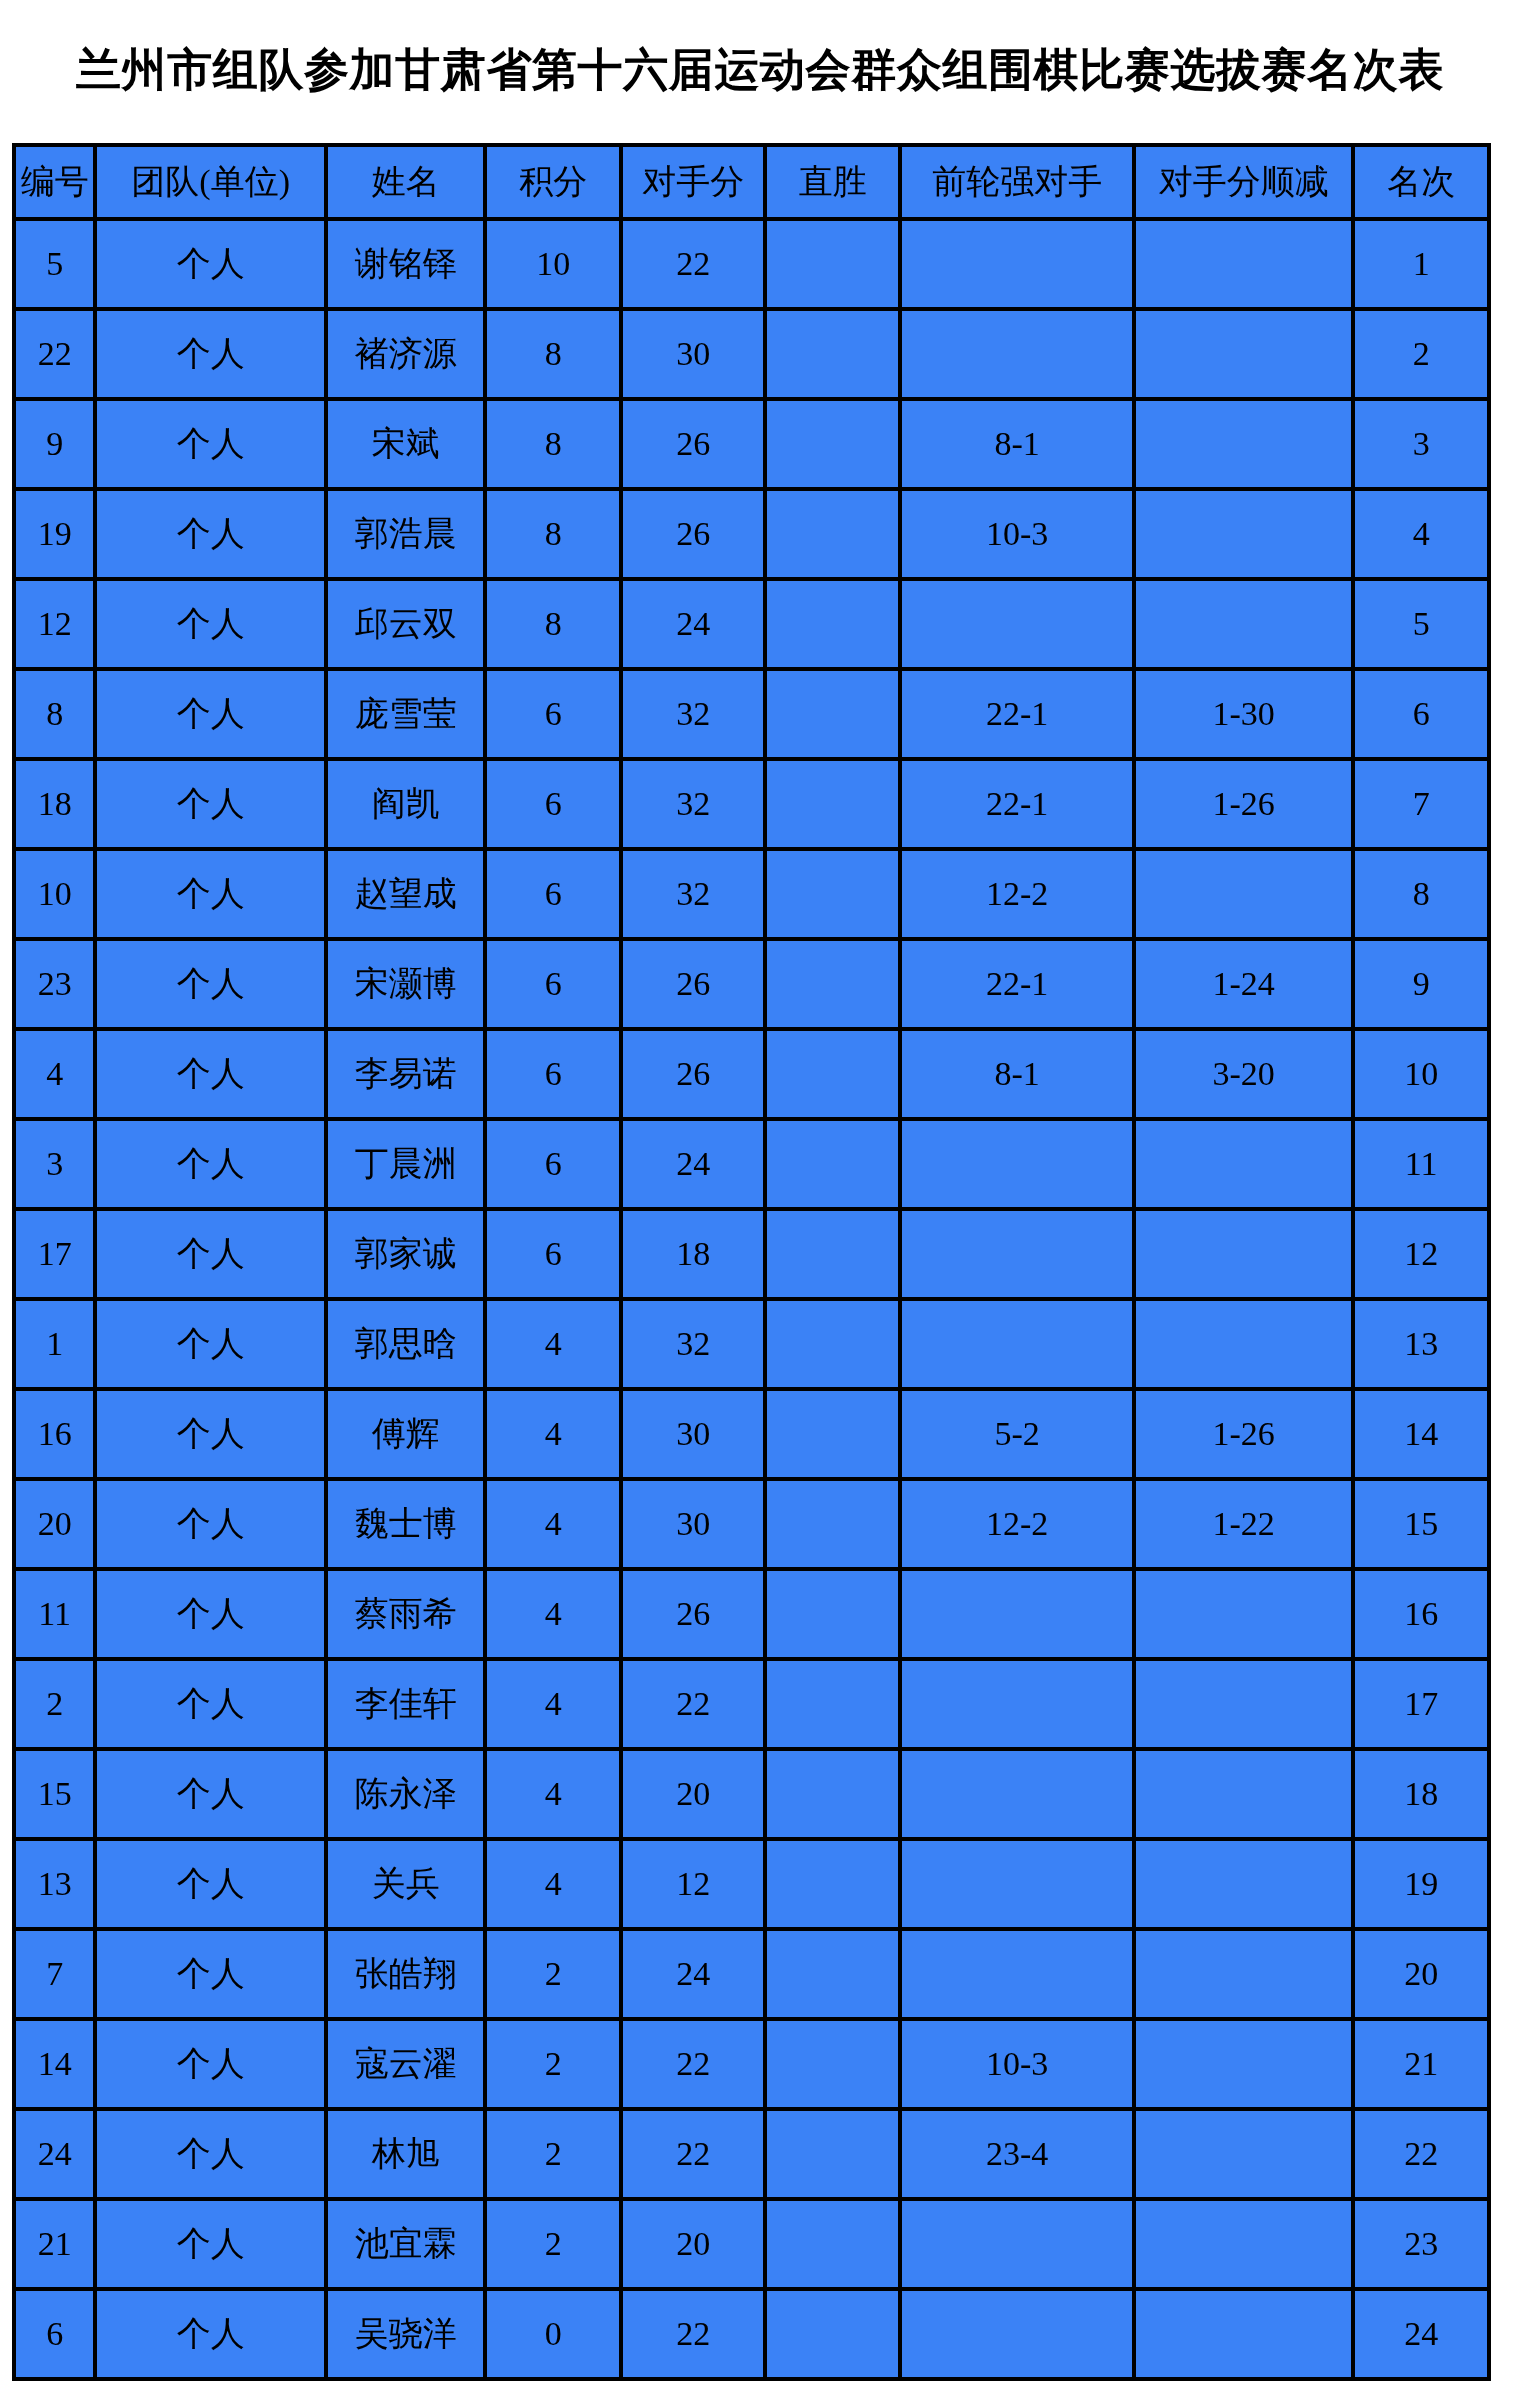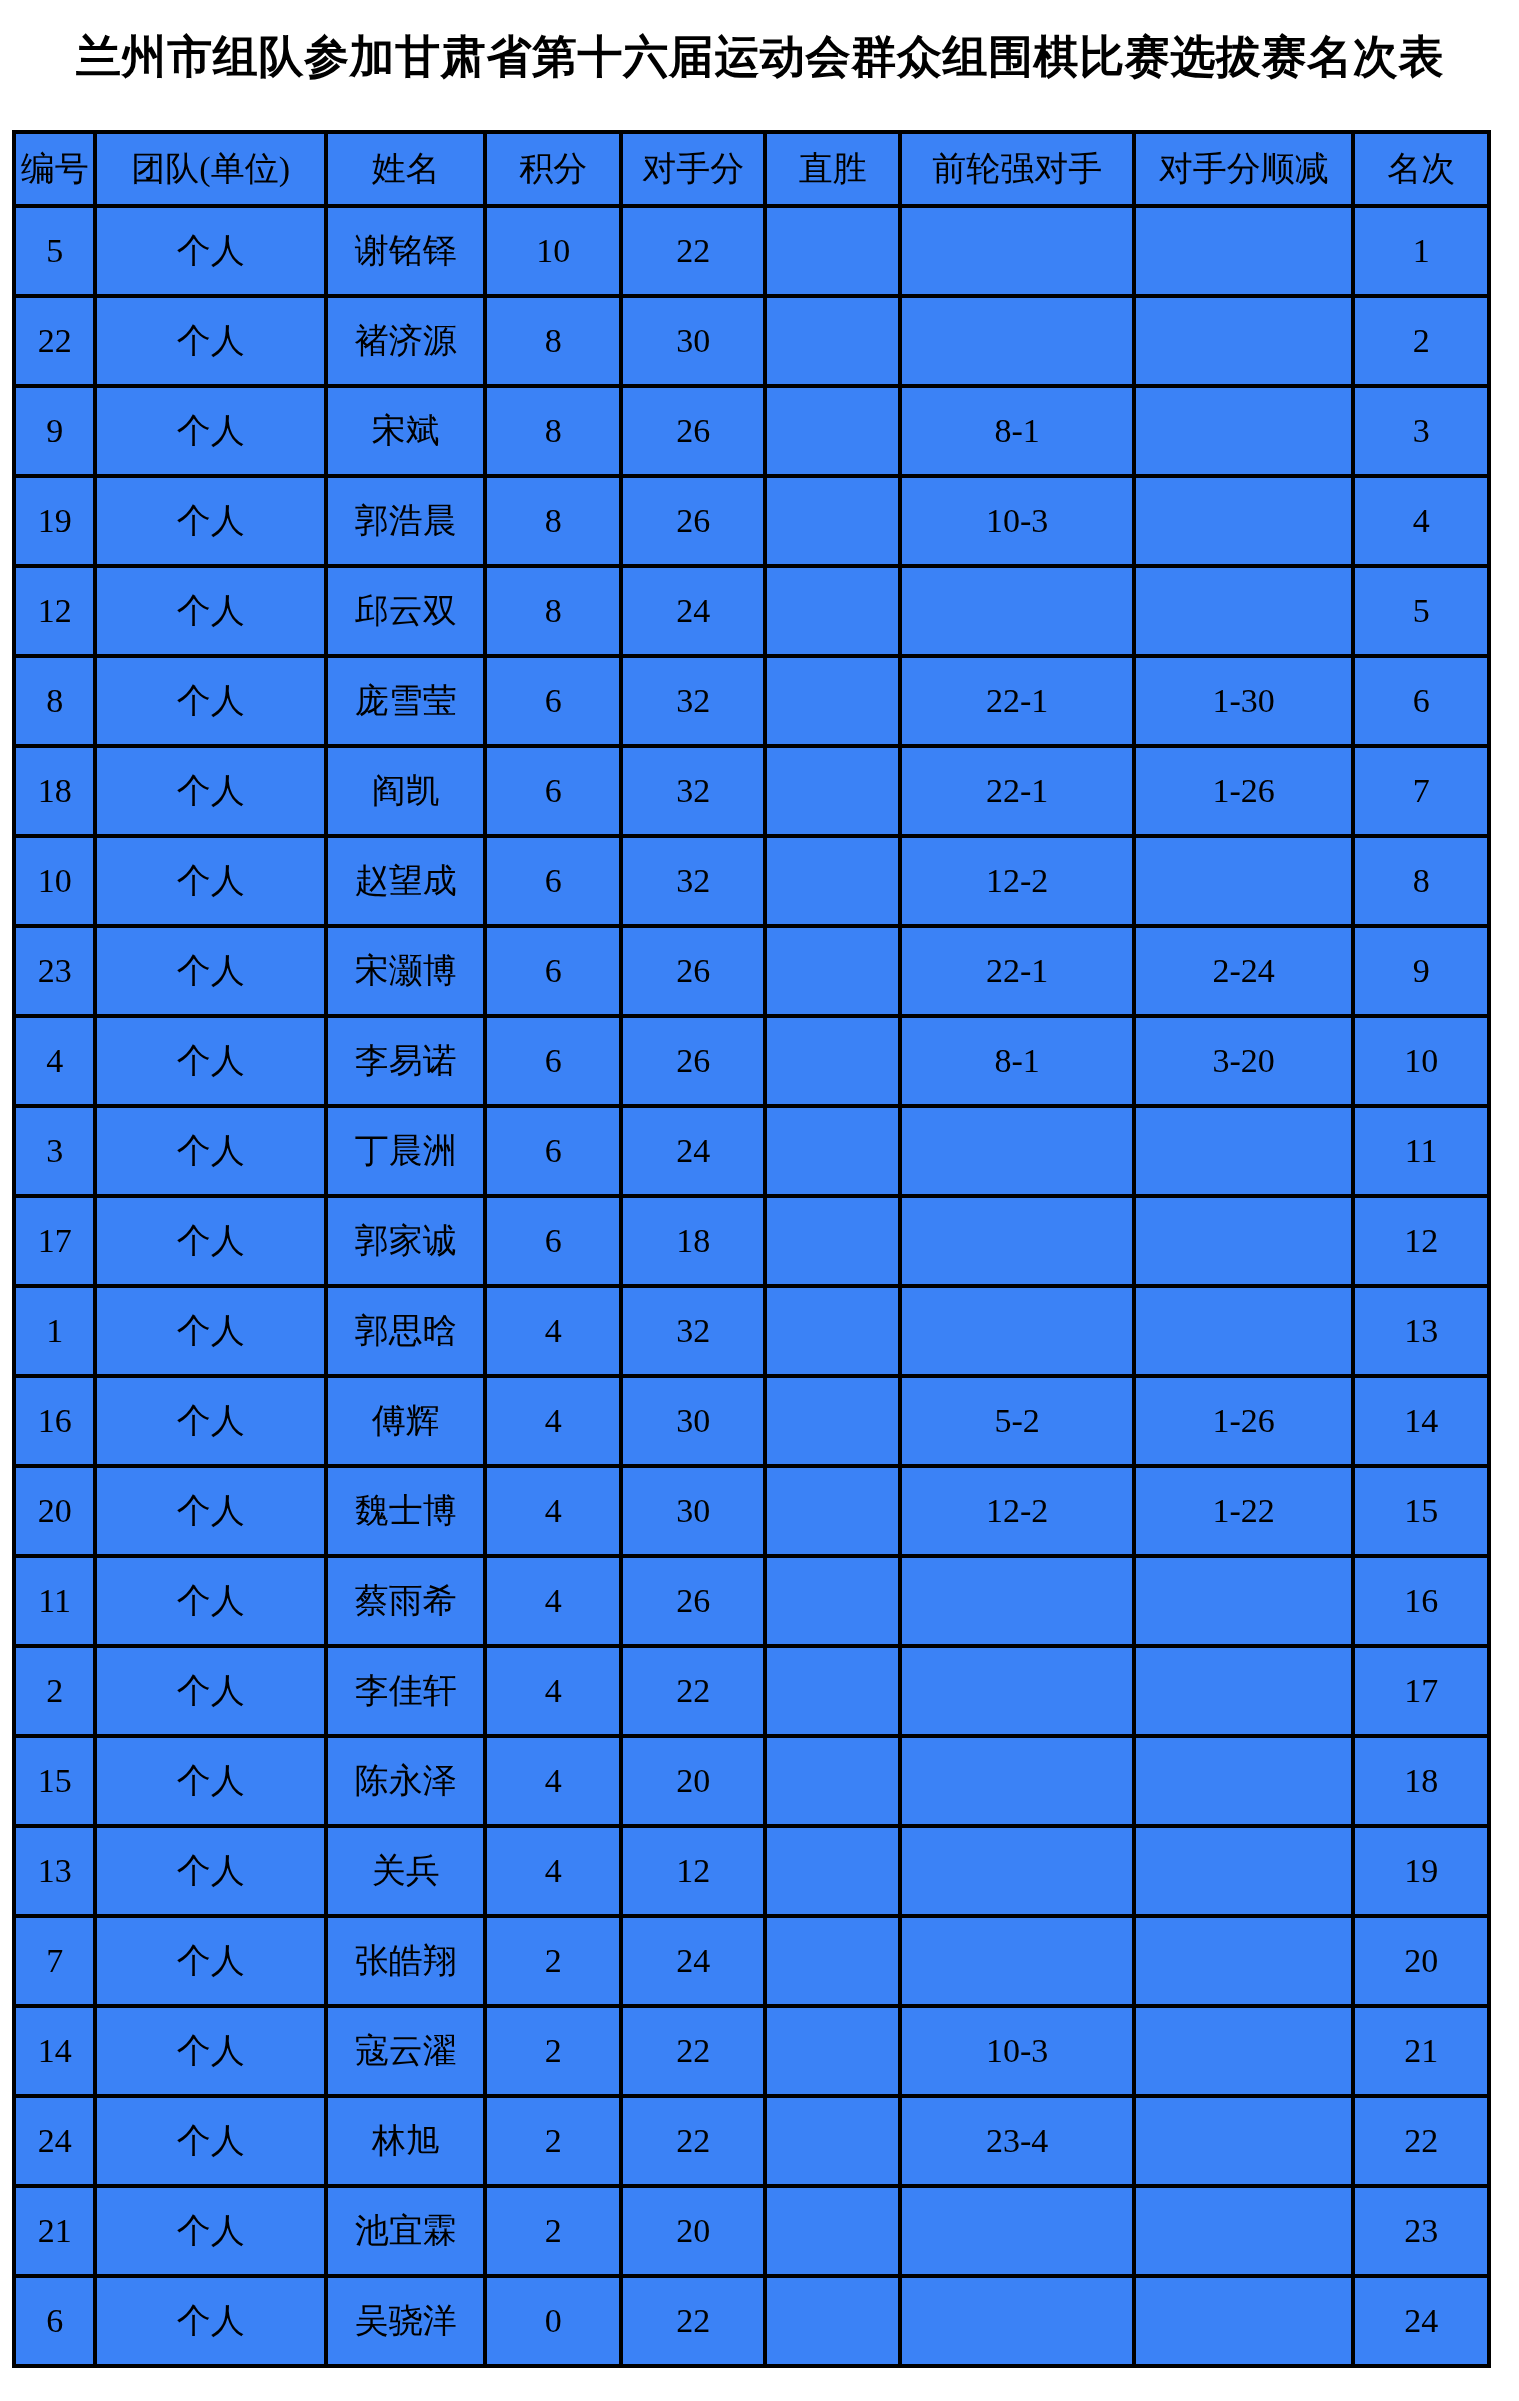--- a/index.html
+++ b/index.html
@@ -13,21 +13,21 @@
     color: #000000;
     font-family: "Liberation Serif", "DejaVu Serif", serif;
     position: relative;
   }
   .page-title {
     text-align: center;
     font-family: "Liberation Sans", "DejaVu Sans", sans-serif;
     font-weight: bold;
     font-size: 45px;
     line-height: 1;
-    margin: 34px 0 0 0;
+    margin: 47px 0 0 0;
     letter-spacing: 0.6px;
     white-space: nowrap;
   }
   table.results {
     border-collapse: collapse;
     table-layout: fixed;
     width: 1475px;
     margin: 51px 0 0 12.2px;
     background: #3b82f6;
   }
@@ -174,21 +174,21 @@
         <td>8</td>
       </tr>
       <tr>
         <td>23</td>
         <td>个人</td>
         <td>宋灏博</td>
         <td>6</td>
         <td>26</td>
         <td></td>
         <td>22-1</td>
-        <td>2-24</td>
+        <td>1-24</td>
         <td>9</td>
       </tr>
       <tr>
         <td>4</td>
         <td>个人</td>
         <td>李易诺</td>
         <td>6</td>
         <td>26</td>
         <td></td>
         <td>8-1</td>

